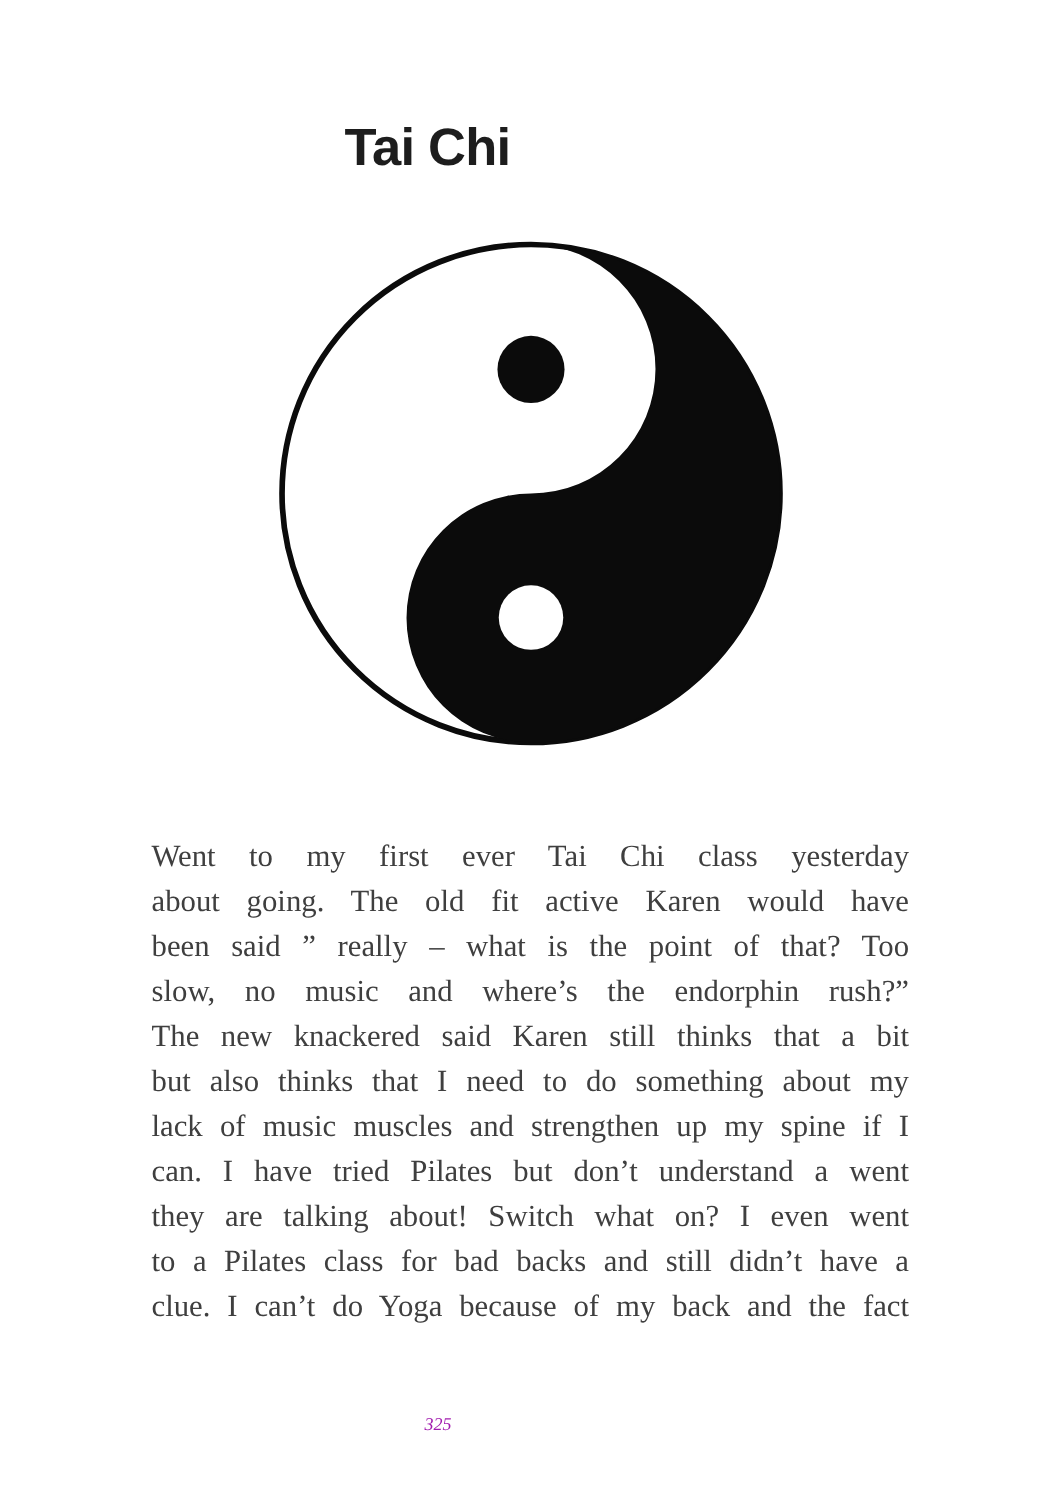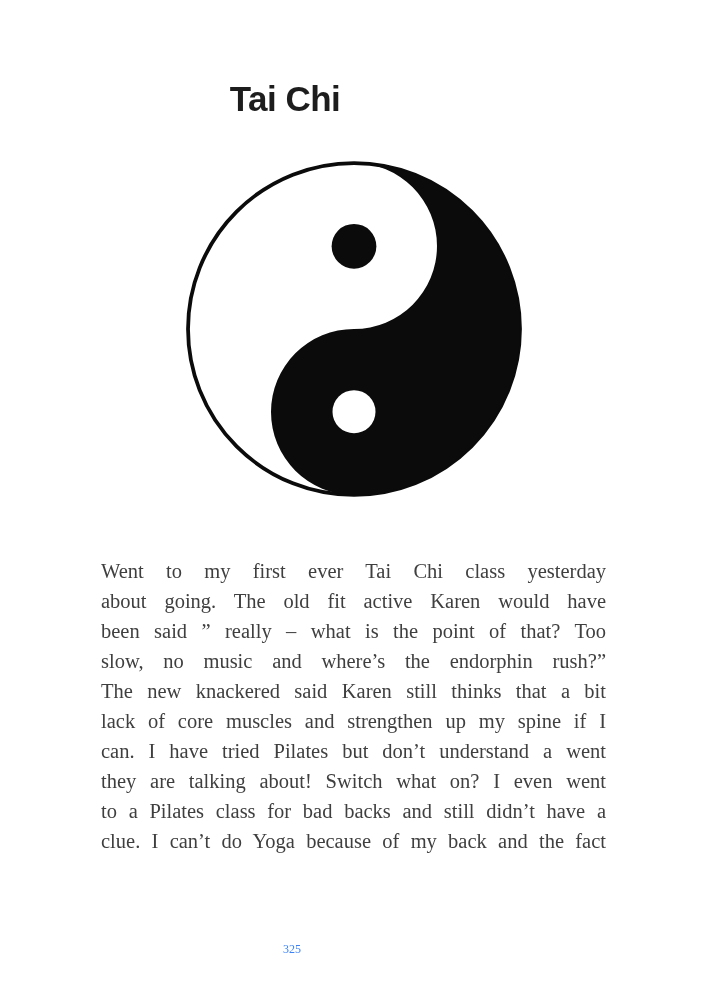--- a/index.html
+++ b/index.html
@@ -49,21 +49,22 @@
     white-space: normal;
   }
   .page-number {
     position: absolute;
     top: 942px;
     left: 0;
     width: 584px;
     text-align: center;
     font-family: "Liberation Serif", serif;
     font-size: 12px;
-    color: #3b82f6;
+    color: #a21caf;
+    font-style: italic;
   }
 </style>
 </head>
 <body>
 
 <div class="page">
 
   <h1 class="title">Tai Chi</h1>
 
   <div class="symbol">
@@ -82,21 +83,22 @@
       <circle cx="100" cy="148.1" r="12.5" fill="#ffffff"></circle>
     </svg>
   </div>
 
   <div class="body-text">
     <div class="line">Went to my first ever Tai Chi class yesterday</div>
     <div class="line">about going. The old fit active Karen would have</div>
     <div class="line">been said ” really – what is the point of that? Too</div>
     <div class="line">slow, no music and where’s the endorphin rush?”</div>
     <div class="line">The new knackered said Karen still thinks that a bit</div>
-    <div class="line">lack of core muscles and strengthen up my spine if I</div>
+    <div class="line">but also thinks that I need to do something about my</div>
+    <div class="line">lack of music muscles and strengthen up my spine if I</div>
     <div class="line">can. I have tried Pilates but don’t understand a went</div>
     <div class="line">they are talking about! Switch what on? I even went</div>
     <div class="line">to a Pilates class for bad backs and still didn’t have a</div>
     <div class="line">clue. I can’t do Yoga because of my back and the fact</div>
   </div>
 
   <div class="page-number">325</div>
 
 </div>
 

